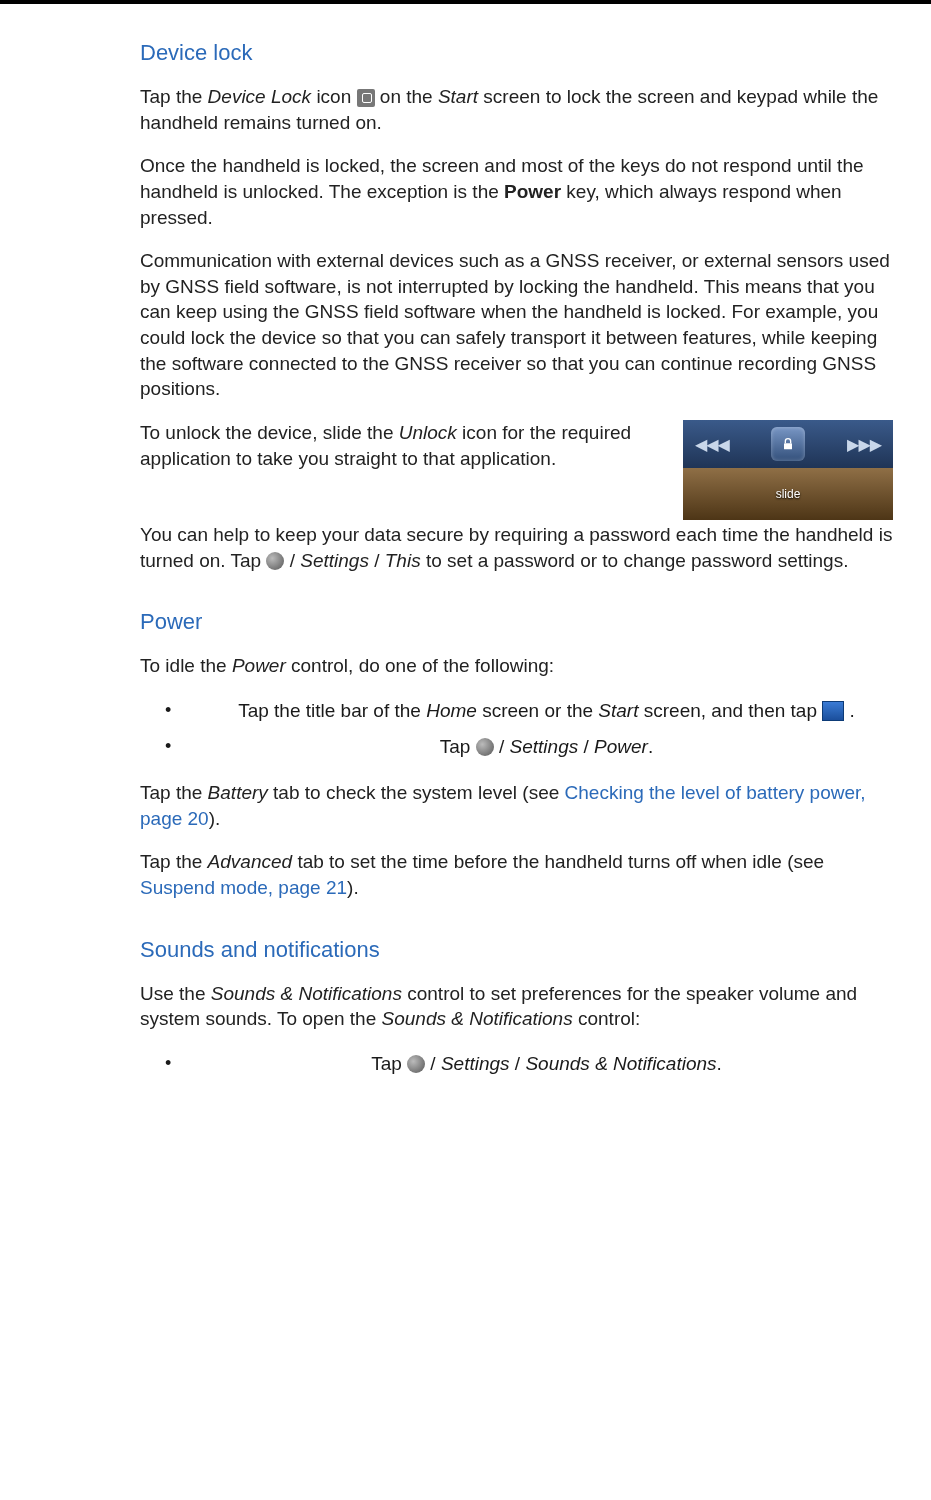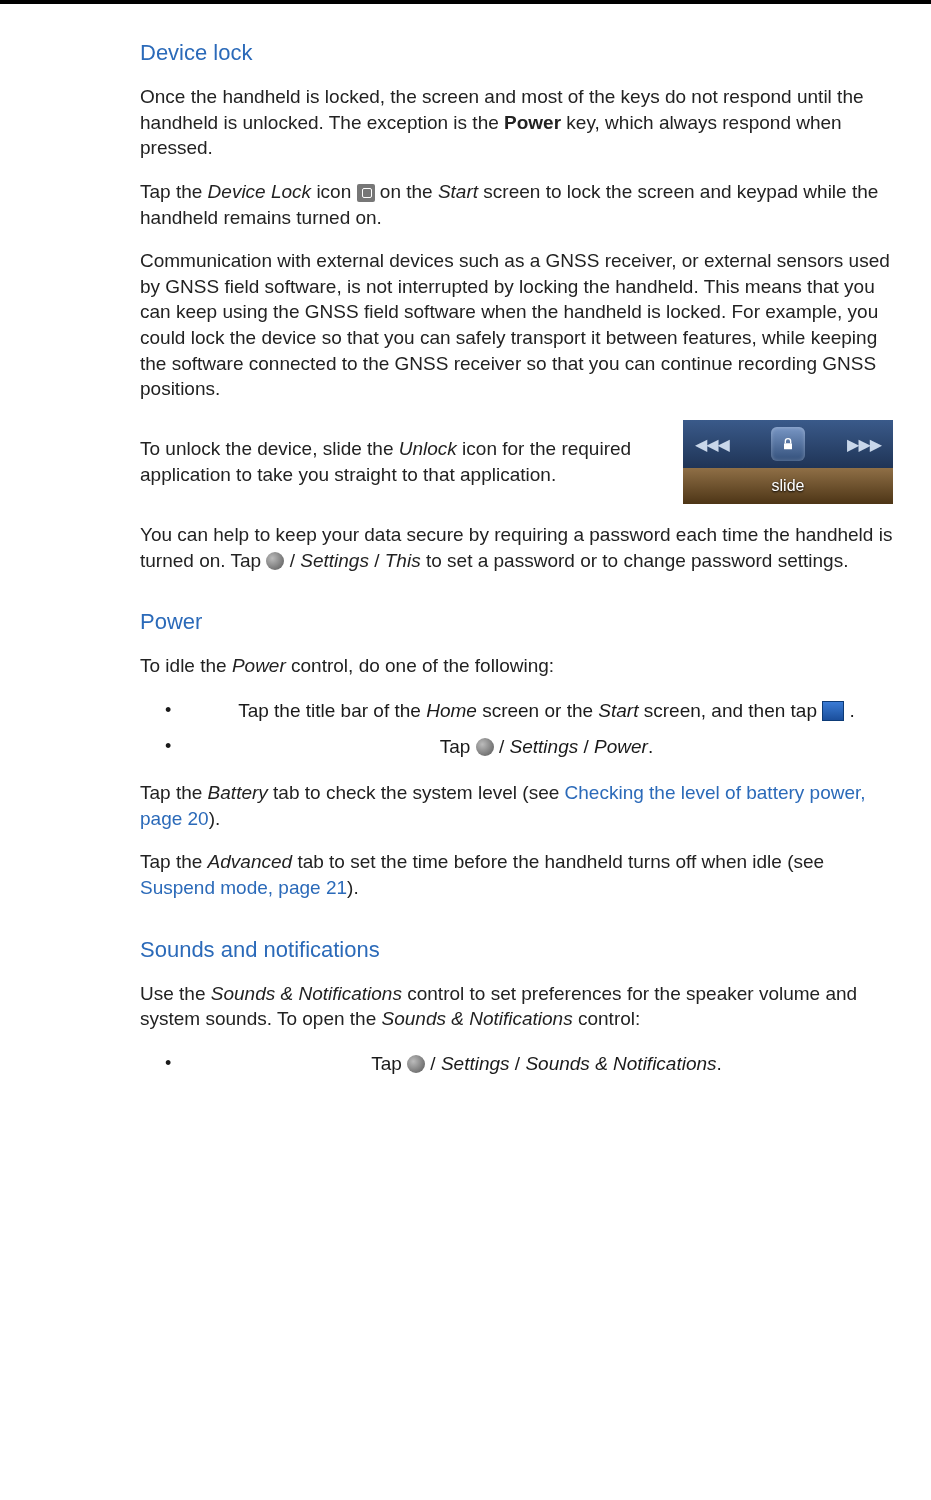--- a/index.html
+++ b/index.html
@@ -12,45 +12,45 @@
   .bold { font-weight: 700; }
   .link { color: #2b6ab9; }
   .inline-icon { display: inline-block; vertical-align: middle; }
   .lock-glyph { width: 18px; height: 18px; background: #777; border-radius: 2px; position: relative; }
   .lock-glyph::after { content: ""; position: absolute; left: 5px; top: 4px; width: 8px; height: 8px; border: 1.5px solid #fff; border-radius: 2px; }
   .win-glyph { width: 18px; height: 18px; border-radius: 50%; background: radial-gradient(circle at 35% 35%, #bbb, #555); display: inline-block; vertical-align: -3px; }
   .batt-glyph { width: 22px; height: 20px; background: linear-gradient(#3a7bd5,#1b4f9c); border: 1px solid #0d3b77; display: inline-block; vertical-align: -4px; position: relative; }
   .bullet-list { list-style: none; padding-left: 15px; margin-bottom: 18px; text-align: center; }
   .bullet-list li { position: relative; padding-left: 45px; font-size: 19px; line-height: 1.5; margin-bottom: 8px; }
   .bullet-list li::before { content: "•"; position: absolute; left: 10px; top: 0; font-size: 18px; }
-  .unlock-row { display: flex; align-items: center; gap: 20px; margin-bottom: 18px; }
+  .unlock-row { display: flex; align-items: flex-start; gap: 20px; margin-bottom: 18px; }
   .unlock-row p { margin-bottom: 0; flex: 1; }
   .slider-img { width: 210px; height: 84px; flex-shrink: 0; }
   .slider-top { height: 48px; background: linear-gradient(#3a5a8a,#1f3456); display: flex; align-items: center; justify-content: space-between; padding: 0 12px; }
   .slider-arrows { color: #c9d7ea; font-size: 16px; letter-spacing: -1px; }
   .slider-lock { width: 34px; height: 34px; border-radius: 6px; background: linear-gradient(#7896c4,#33507b); display: flex; align-items: center; justify-content: center; box-shadow: 0 0 4px rgba(255,255,255,.3) inset; }
   .slider-lock svg { width: 16px; height: 16px; }
-  .slider-bot { height: 36px; background: linear-gradient(#8f6f46,#4d3516); display: flex; align-items: center; justify-content: center; color: #fff; font-size: 16px; text-shadow: 0 1px 2px #000; }
+  .slider-bot { height: 52px; background: linear-gradient(#8f6f46,#4d3516); display: flex; align-items: center; justify-content: center; color: #fff; font-size: 12px; text-shadow: 0 1px 2px #000; }
   .footer { position: relative; width: 931px; padding: 500px 0 24px 30px; }
 </style>
 </head>
 <body>
 
 <div class="top-rule"></div>
 
 <div class="page">
 
   <h2 class="section-heading">Device lock</h2>
 
   <p>
-    <span>Once the handheld is locked, the screen and most of the keys do not respond until the handheld is unlocked. The exception is the </span><span class="bold">Power</span><span> key, which always respond when pressed.</span>
+    <span>Tap the </span><span class="italic">Device Lock</span><span> icon </span><span class="inline-icon lock-glyph"></span><span> on the </span><span class="italic">Start</span><span> screen to lock the screen and keypad while the handheld remains turned on.</span>
   </p>
 
   <p>
-    <span>Tap the </span><span class="italic">Device Lock</span><span> icon </span><span class="inline-icon lock-glyph"></span><span> on the </span><span class="italic">Start</span><span> screen to lock the screen and keypad while the handheld remains turned on.</span>
+    <span>Once the handheld is locked, the screen and most of the keys do not respond until the handheld is unlocked. The exception is the </span><span class="bold">Power</span><span> key, which always respond when pressed.</span>
   </p>
 
   <p>Communication with external devices such as a GNSS receiver, or external sensors used by GNSS field software, is not interrupted by locking the handheld. This means that you can keep using the GNSS field software when the handheld is locked. For example, you could lock the device so that you can safely transport it between features, while keeping the software connected to the GNSS receiver so that you can continue recording GNSS positions.</p>
 
 
   <div class="unlock-row">
     <p>
       <span>To unlock the device, slide the </span><span class="italic">Unlock</span><span> icon for the required application to take you straight to that application.</span>
     </p>
     <div class="slider-img">

